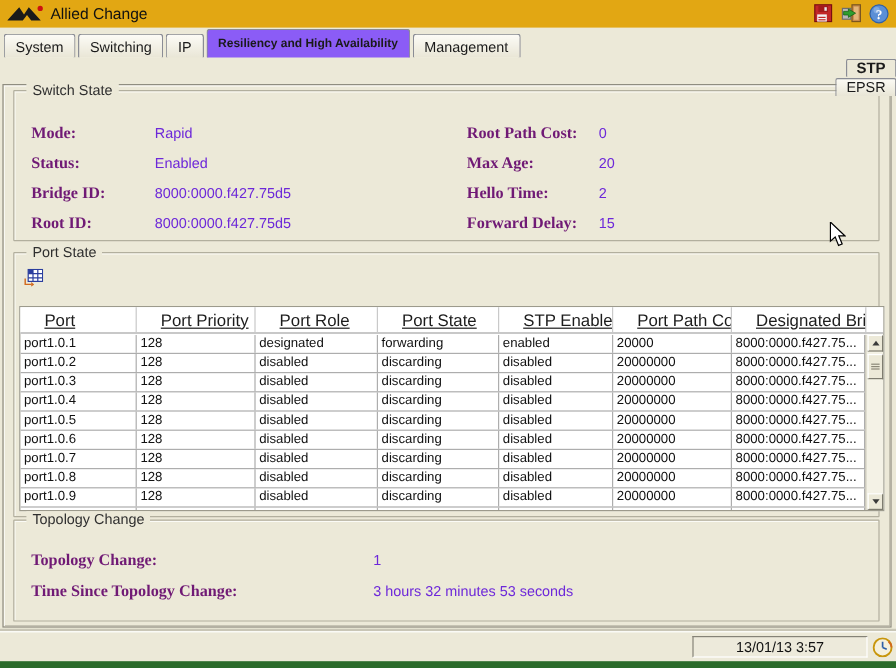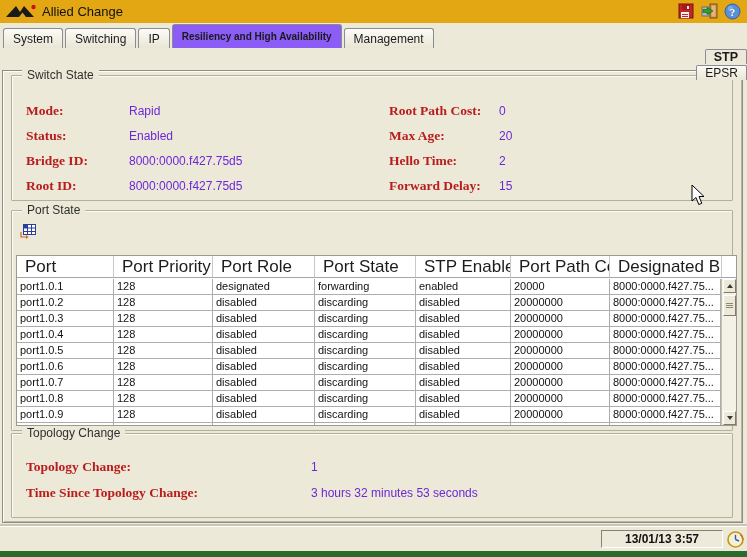--- a/index.html
+++ b/index.html
@@ -64,21 +64,21 @@
   }
   .fs-switch{top:4px;height:124px;}
   .fs-port{top:139px;height:219px;}
   .fs-topo{top:362px;height:83px;}
   
   .fields{position:absolute;top:22px;}
   .fields-left{left:14px;}
   .fields-right{left:377px;}
   .frow{height:25px;display:flex;align-items:center;}
   .flabel{
-    font-family:"Liberation Serif",serif;font-weight:bold;font-size:13.5px;color:#b91c1c;
+    font-family:"Liberation Serif",serif;font-weight:bold;font-size:13.5px;color:#701a75;
     display:inline-block;
   }
   .fields-left .flabel{width:103px;}
   .fields-right .flabel{width:110px;}
   .fvalue{font-size:12px;color:#6d28d9;}
   
   .topo-fields{position:absolute;top:20px;left:14px;}
   .topo-fields .frow{height:26px;}
   .topo-fields .flabel{width:285px;}
   
@@ -87,22 +87,22 @@
   .ptable{
     position:absolute;left:4px;top:44px;width:721px;height:171px;
     background:#fff;border:1px solid #9C9A8C;box-sizing:border-box;
   }
   .thead{
     position:absolute;left:0;top:0;right:0;height:22px;display:flex;
     border-bottom:1px solid #A5A5A5;background:#FFFFFF;box-sizing:border-box;
   }
   .th{
     border-right:1px solid #C9C9C9;display:flex;align-items:center;
-    padding-left:8px;font-size:17px;color:#1c1c1c;box-sizing:border-box;
-    white-space:nowrap;overflow:hidden;cursor:pointer;
+    padding-left:20px;font-size:14px;color:#1c1c1c;box-sizing:border-box;
+    white-space:nowrap;overflow:hidden;cursor:pointer;text-decoration:underline;
   }
   .tbody{
     position:absolute;left:0;top:23px;right:15px;bottom:0;overflow:hidden;
   }
   .trow{height:16px;display:flex;border-bottom:1px solid #ADADAD;box-sizing:border-box;}
   .td{
     border-right:1px solid #ADADAD;padding:0 3px;font-size:11px;line-height:15px;
     color:#111;box-sizing:border-box;white-space:nowrap;overflow:hidden;
   }
   .c0{width:97px;flex:0 0 auto;}
@@ -135,24 +135,24 @@
   }
   .grip{width:7px;height:1px;background:#8B8878;}
   
   .statusbar{
     position:absolute;left:0;top:526px;width:747px;height:25px;
     background:#ECE9D8;border-top:1px solid #FFFFFF;box-shadow:0 -2px 0 #C9C6B6;
     display:flex;align-items:center;justify-content:flex-end;gap:4px;
     padding-right:3px;box-sizing:border-box;
   }
   .datebox{
-    width:122px;height:18px;background:#EDEADB;
+    width:146px;height:18px;background:#EDEADB;
     border:1px solid;border-color:#858377 #FFF #FFF #858377;box-sizing:border-box;
     display:flex;align-items:center;justify-content:center;
-    font-size:12px;color:#111;font-weight:bold;
+    font-size:12px;color:#111;
   }
   .clock-btn{width:17px;height:17px;cursor:pointer;}
   .bottom-strip{position:absolute;left:0;bottom:0;width:747px;height:6px;background:#2B6B2B;}
   
   .cursor{position:absolute;left:691px;top:185px;width:14px;height:21px;z-index:50;pointer-events:none;}
 </style>
 </head>
 <body>
 
 <div class="titlebar">

